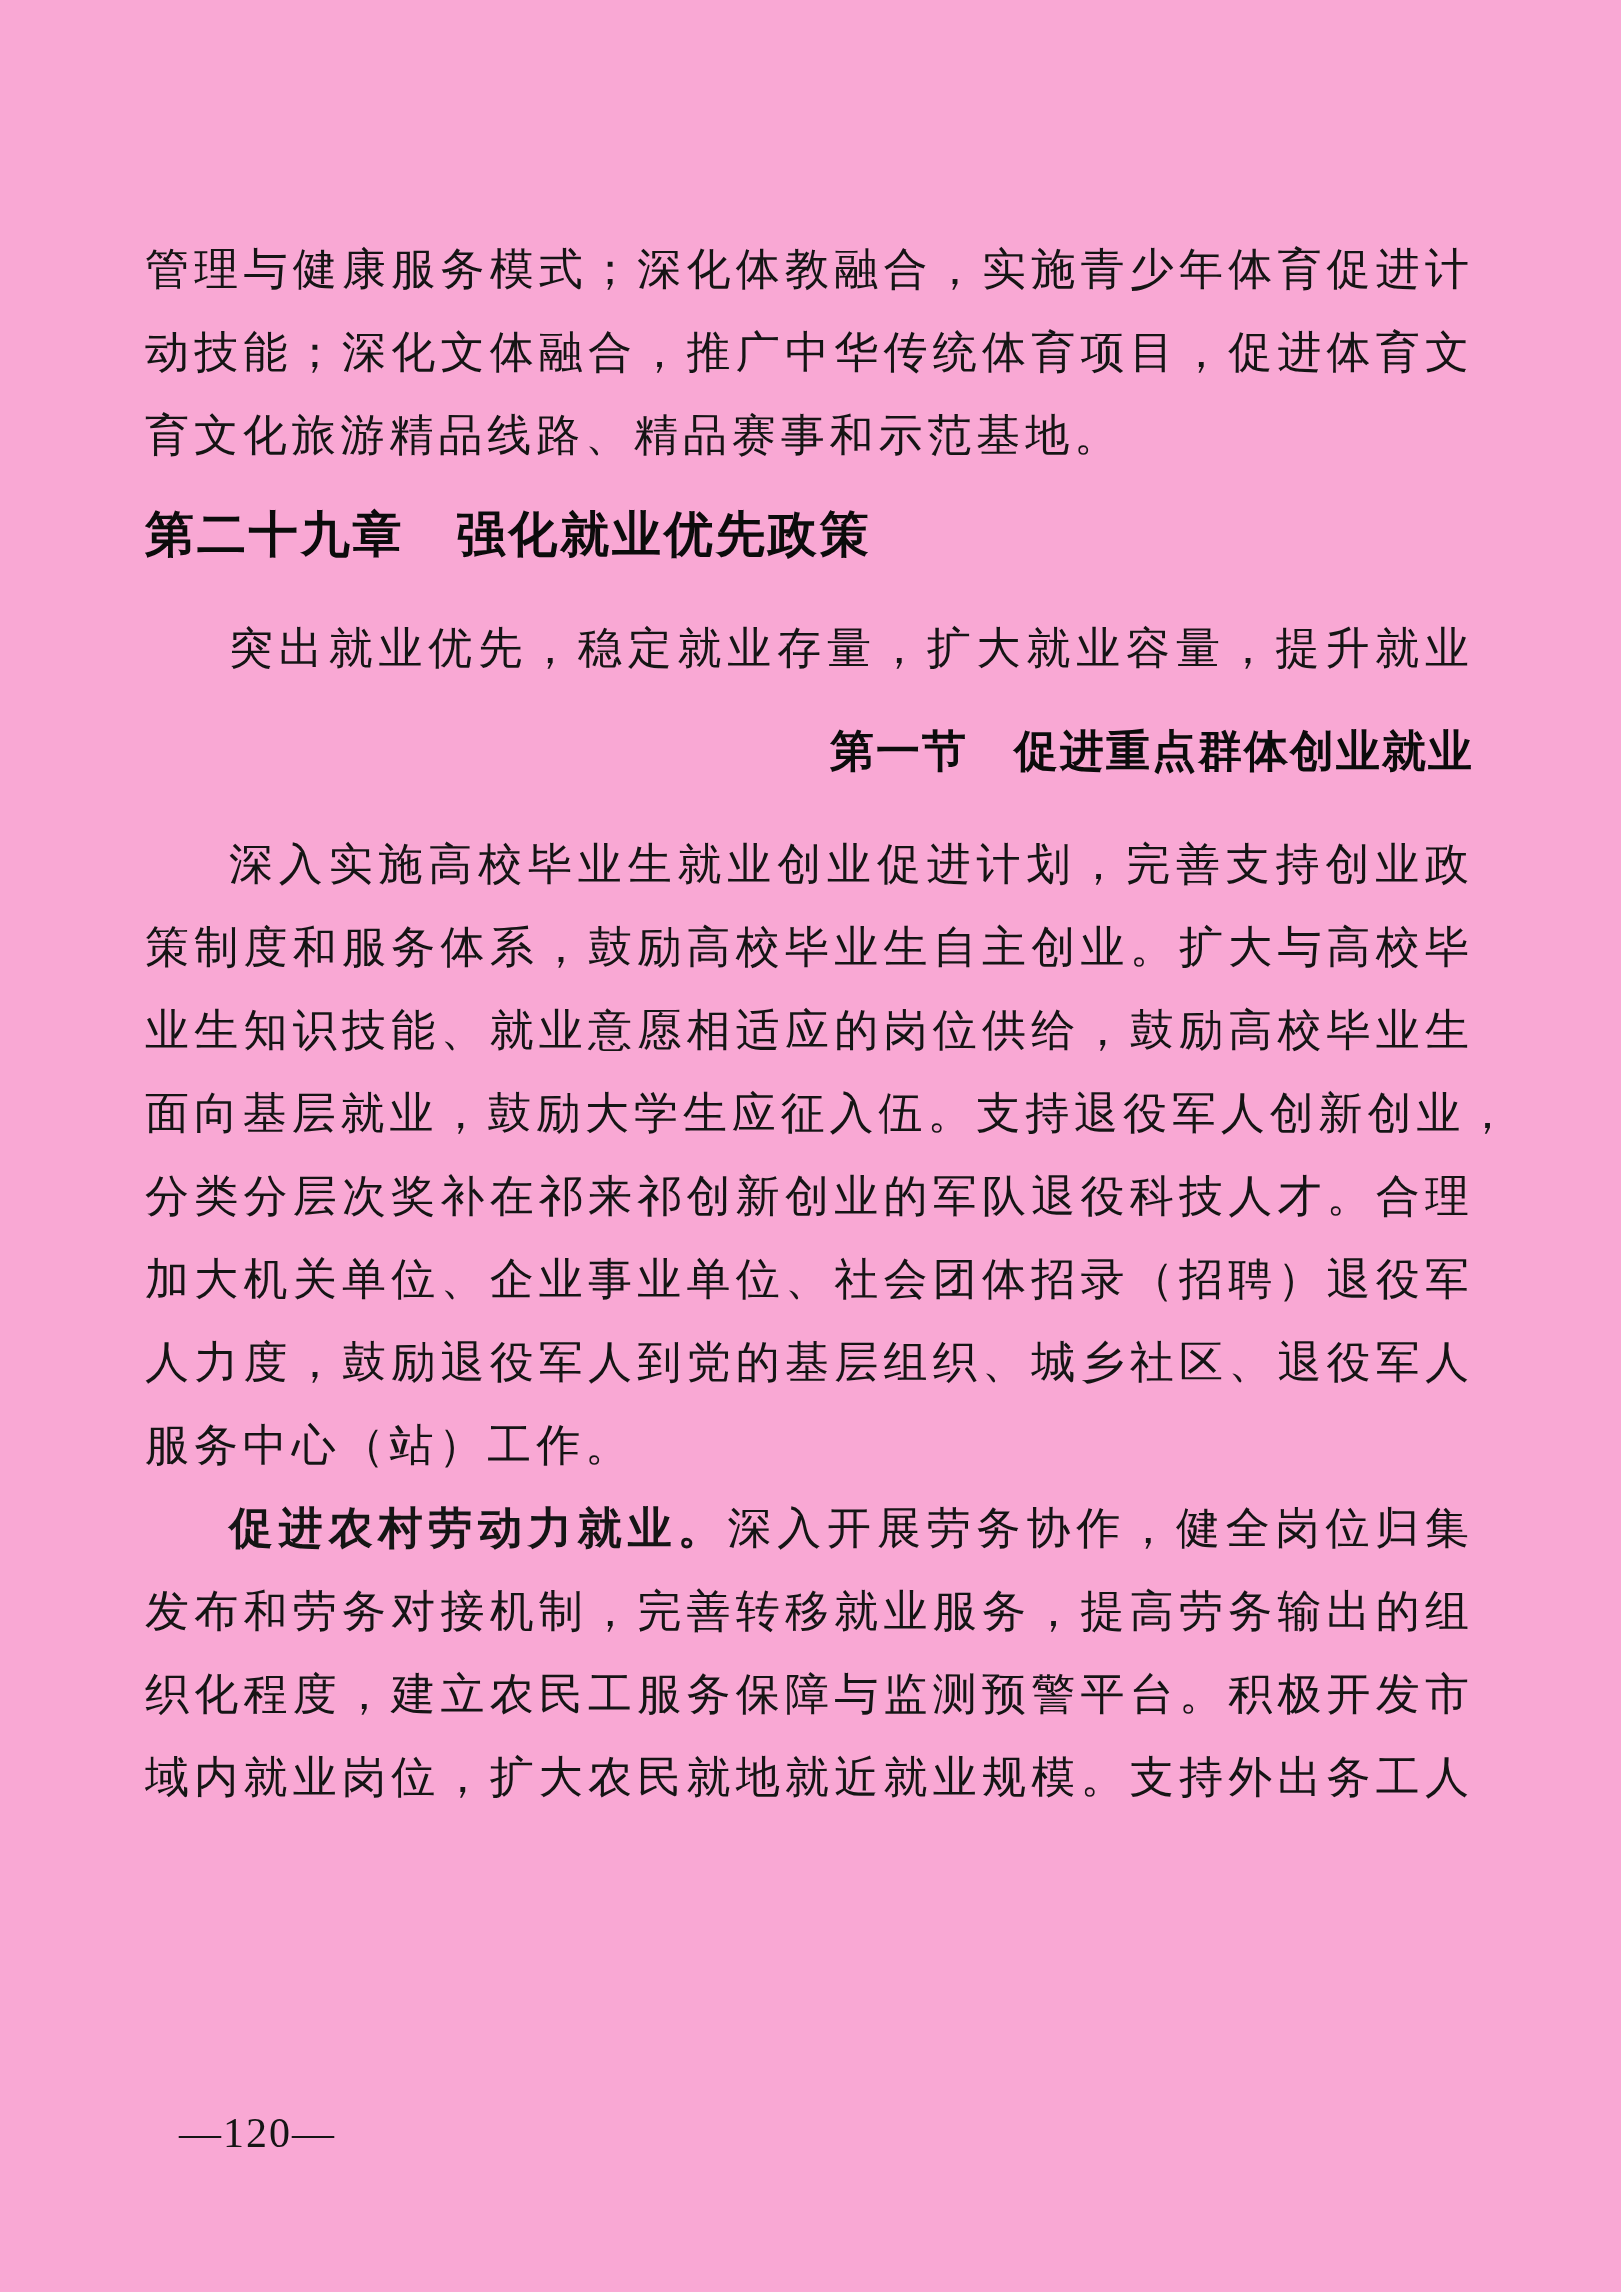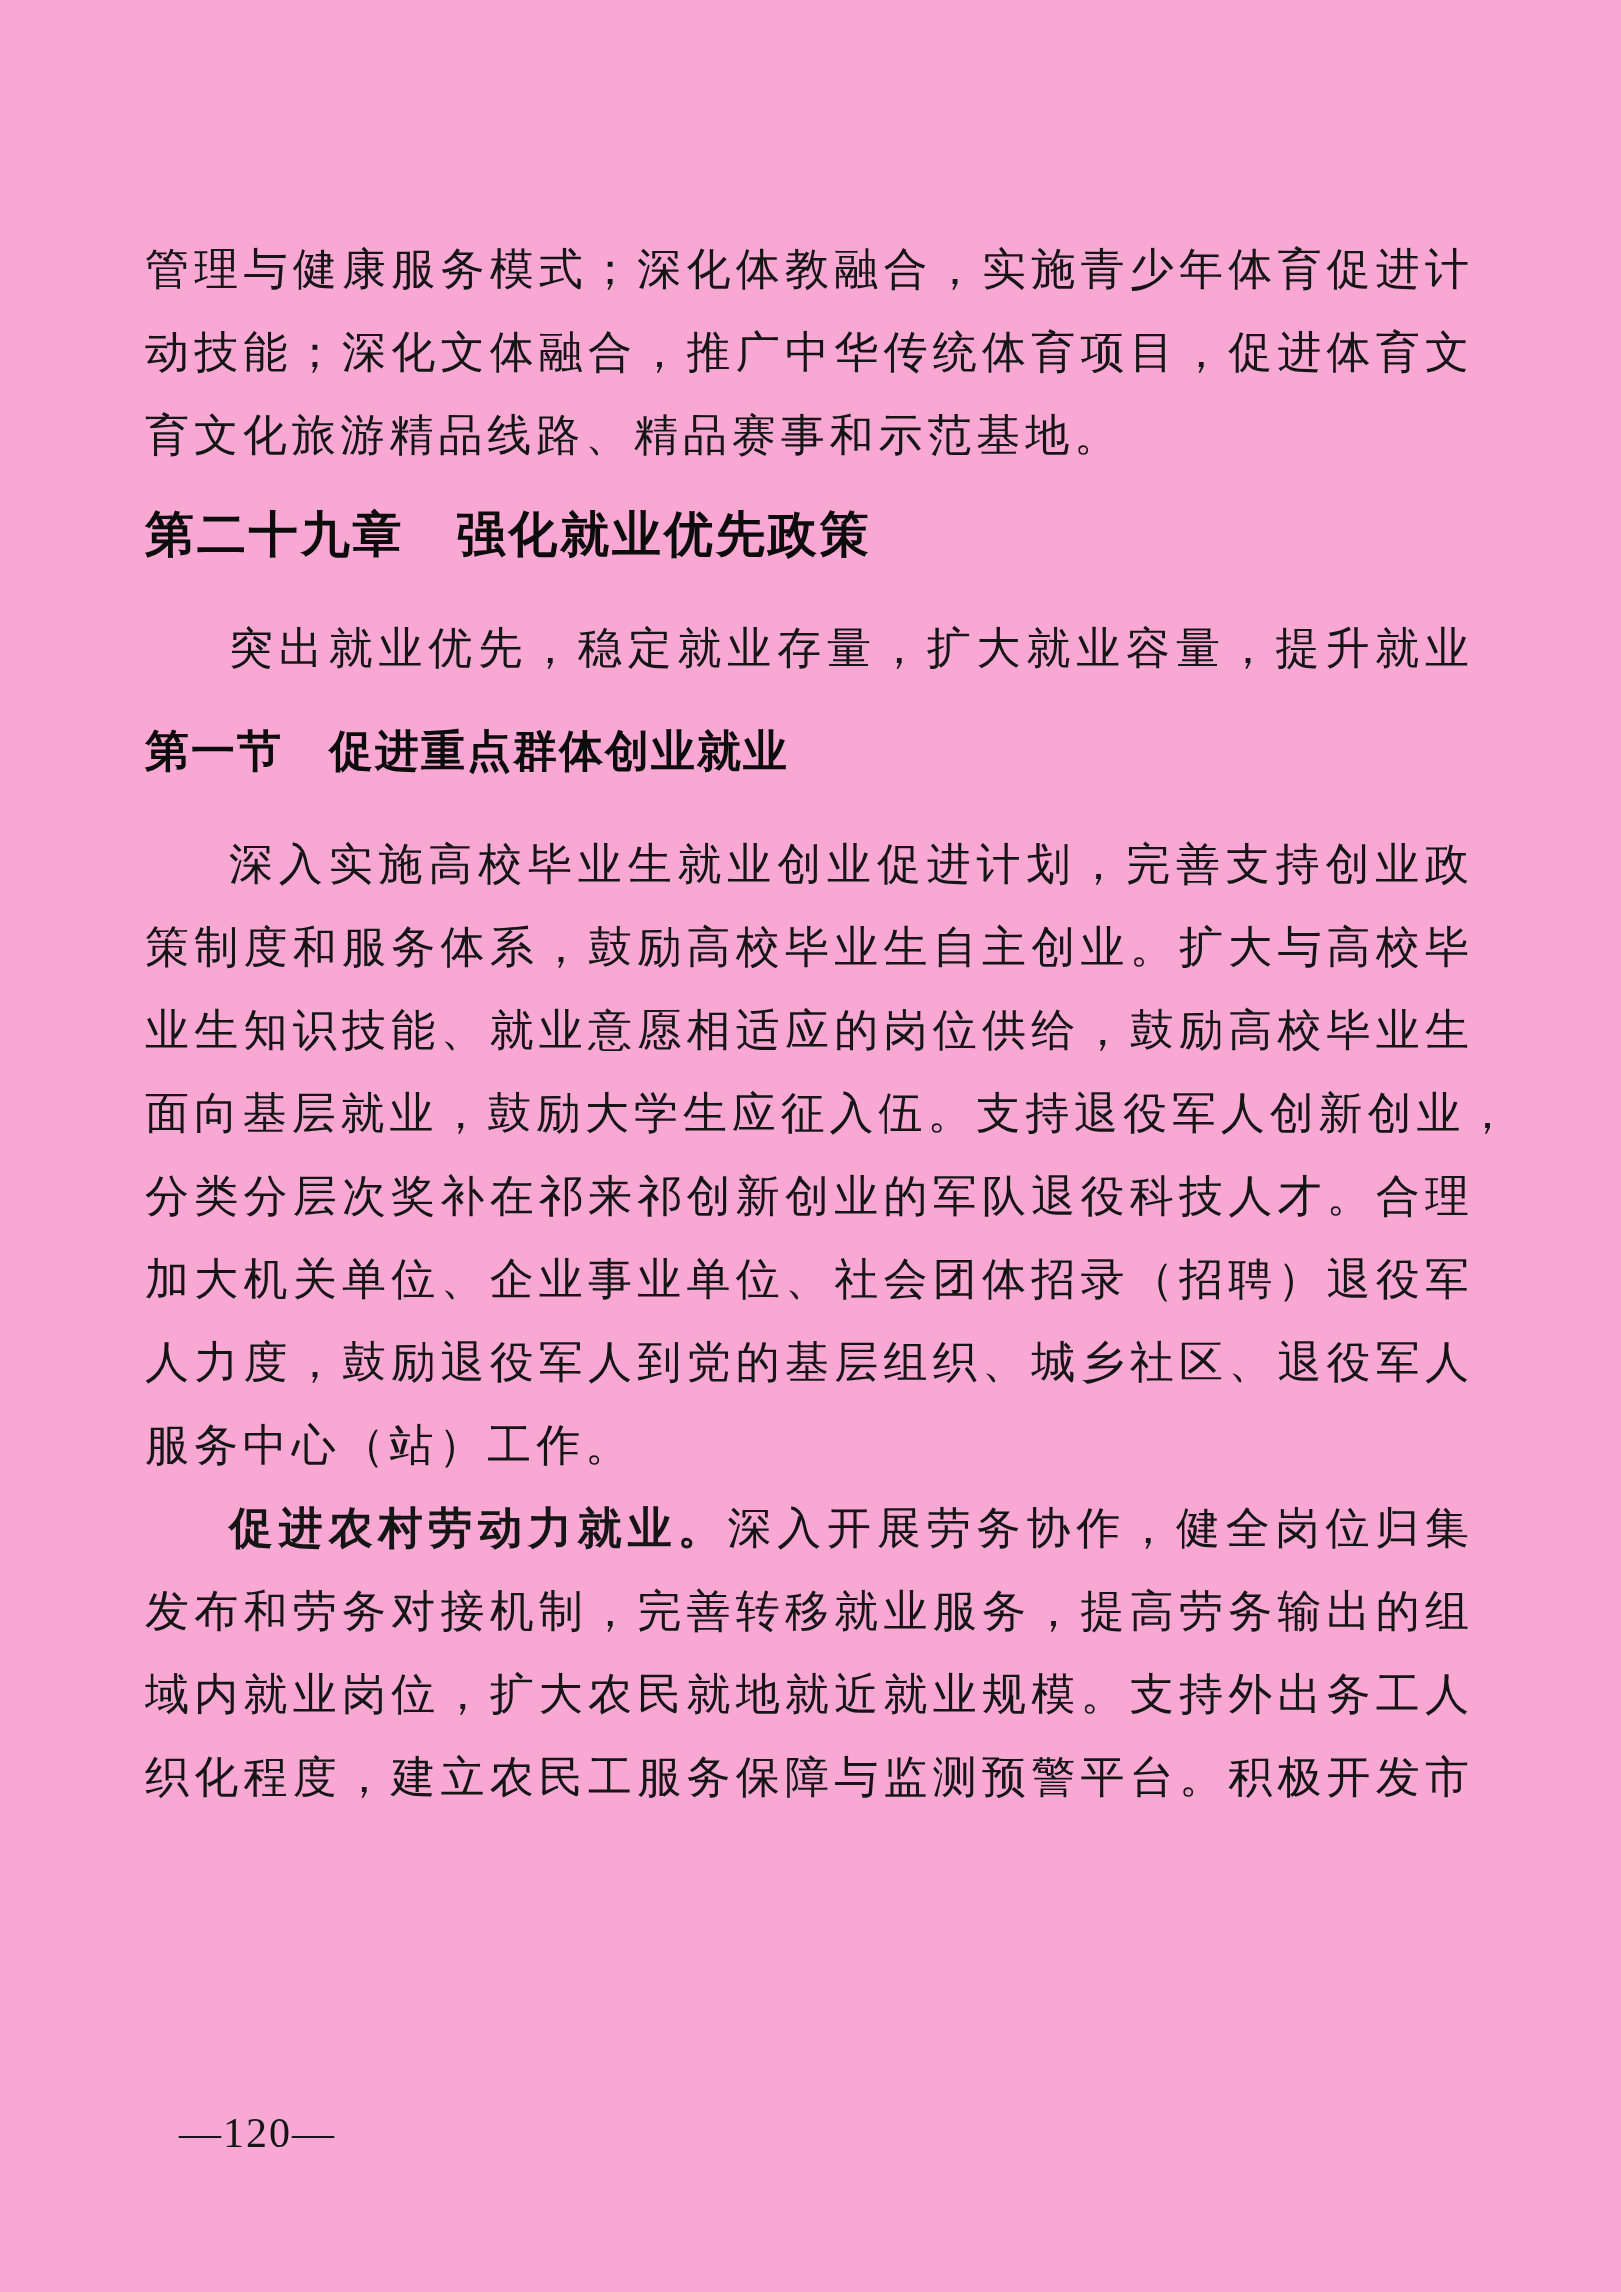--- a/index.html
+++ b/index.html
@@ -49,21 +49,21 @@
     line-height: 83px;
     height: 83px;
     margin-top: 15.7px;
     letter-spacing: 2.9px;
     color: #0c0c0c;
   }
   .section-heading {
     font-family: "Liberation Sans", "DejaVu Sans", sans-serif;
     font-size: 44px;
     font-weight: bold;
-    text-align: left;
+    text-align: right;
     line-height: 83px;
     height: 83px;
     margin-top: 19.6px;
     letter-spacing: 2px;
     color: #0c0c0c;
   }
   .page-number {
     position: absolute;
     left: 179px;
     top: 2109px;
@@ -100,21 +100,21 @@
       <div class="line">面向基层就业，鼓励大学生应征入伍。支持退役军人创新创业，</div>
       <div class="line">分类分层次奖补在祁来祁创新创业的军队退役科技人才。合理</div>
       <div class="line">加大机关单位、企业事业单位、社会团体招录（招聘）退役军</div>
       <div class="line">人力度，鼓励退役军人到党的基层组织、城乡社区、退役军人</div>
       <div class="line last">服务中心（站）工作。</div>
     </div>
 
     <div class="para">
       <div class="line indent"><span class="bold-lead">促进农村劳动力就业。</span><span>深入开展劳务协作，健全岗位归集</span></div>
       <div class="line">发布和劳务对接机制，完善转移就业服务，提高劳务输出的组</div>
+      <div class="line">织化程度，建立农民工服务保障与监测预警平台。积极开发市</div>
       <div class="line">域内就业岗位，扩大农民就地就近就业规模。支持外出务工人</div>
-      <div class="line">织化程度，建立农民工服务保障与监测预警平台。积极开发市</div>
     </div>
 
   </div>
 
   <div class="page-number">—120—</div>
 </div>
 
 
 </body></html>

